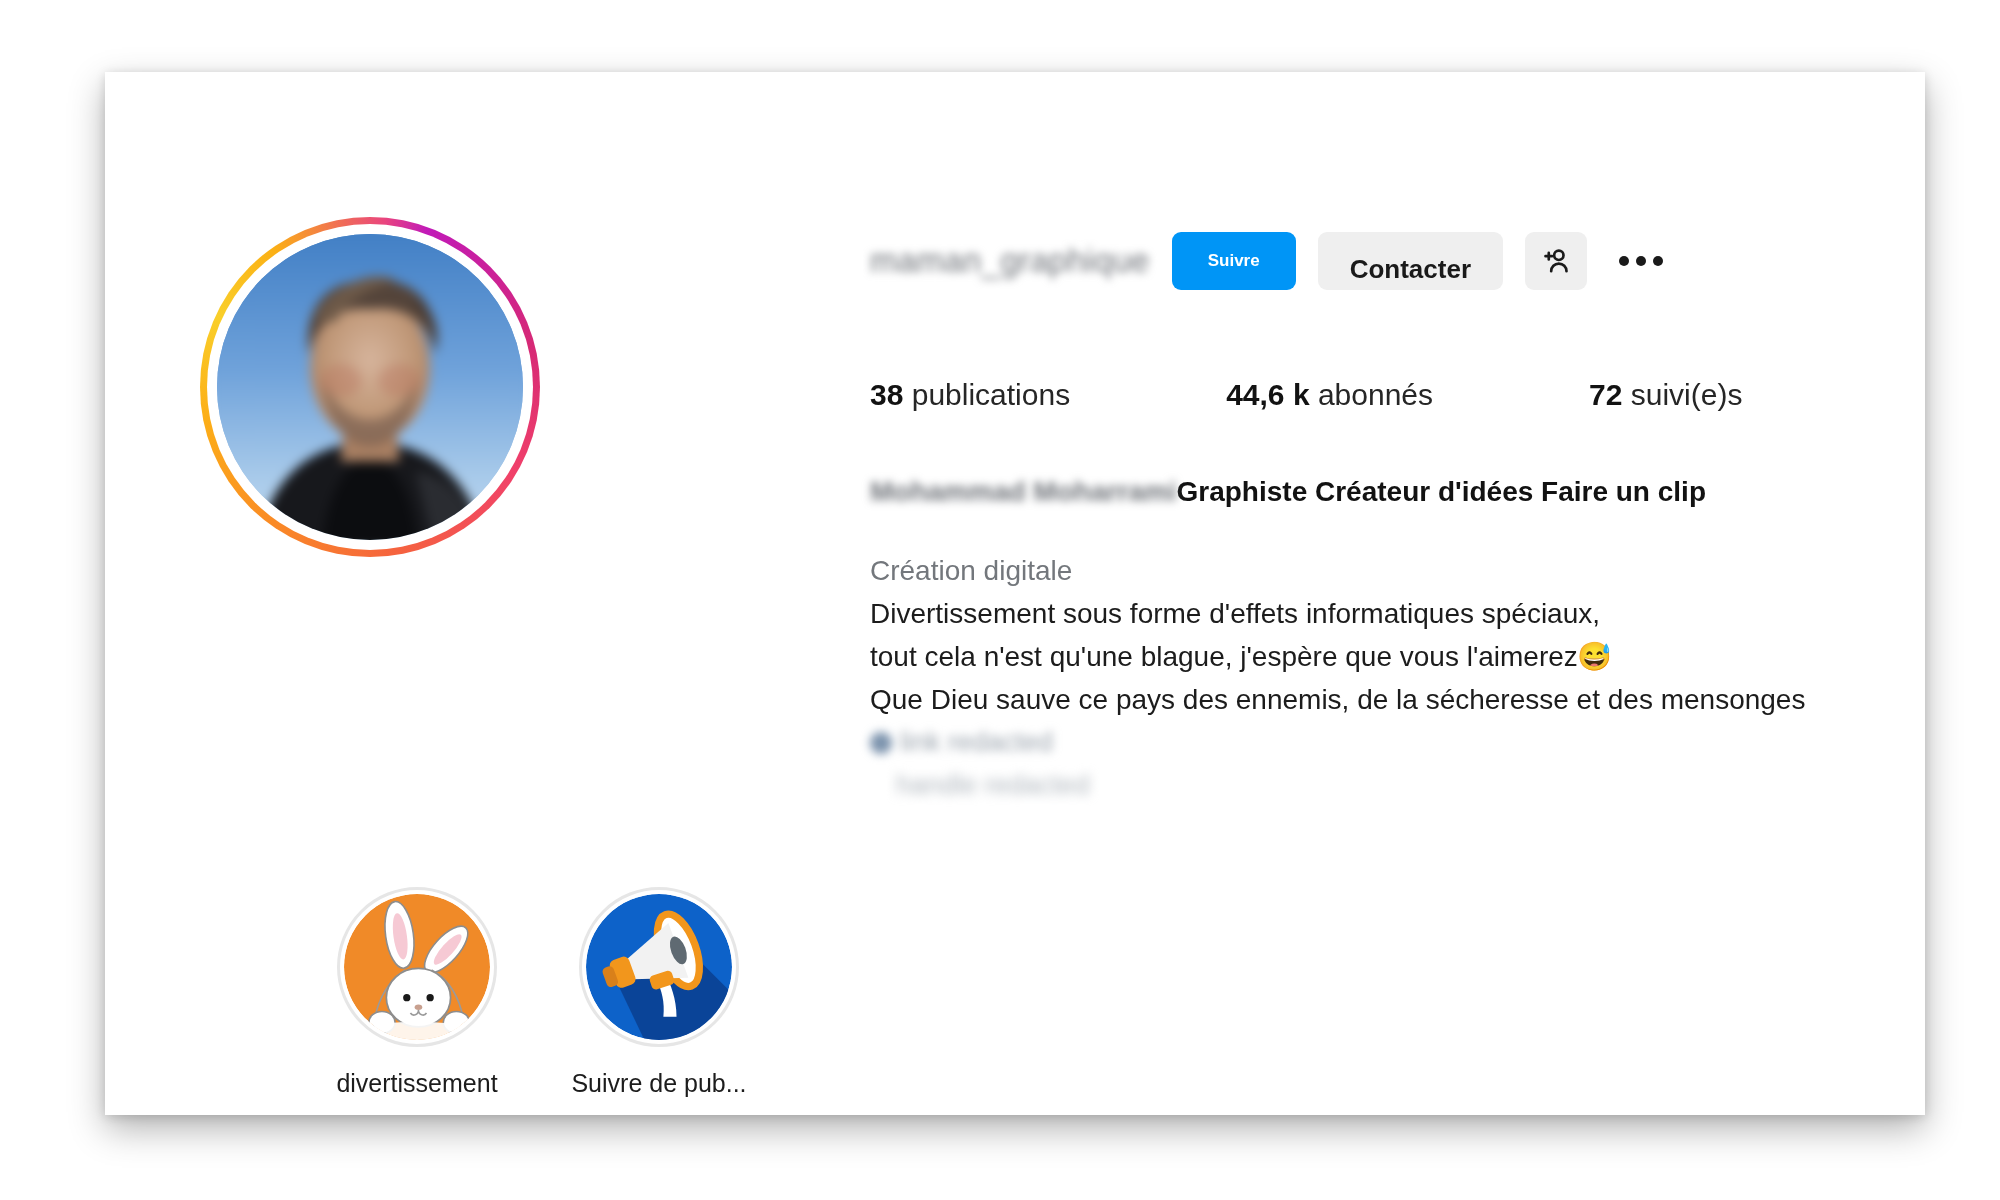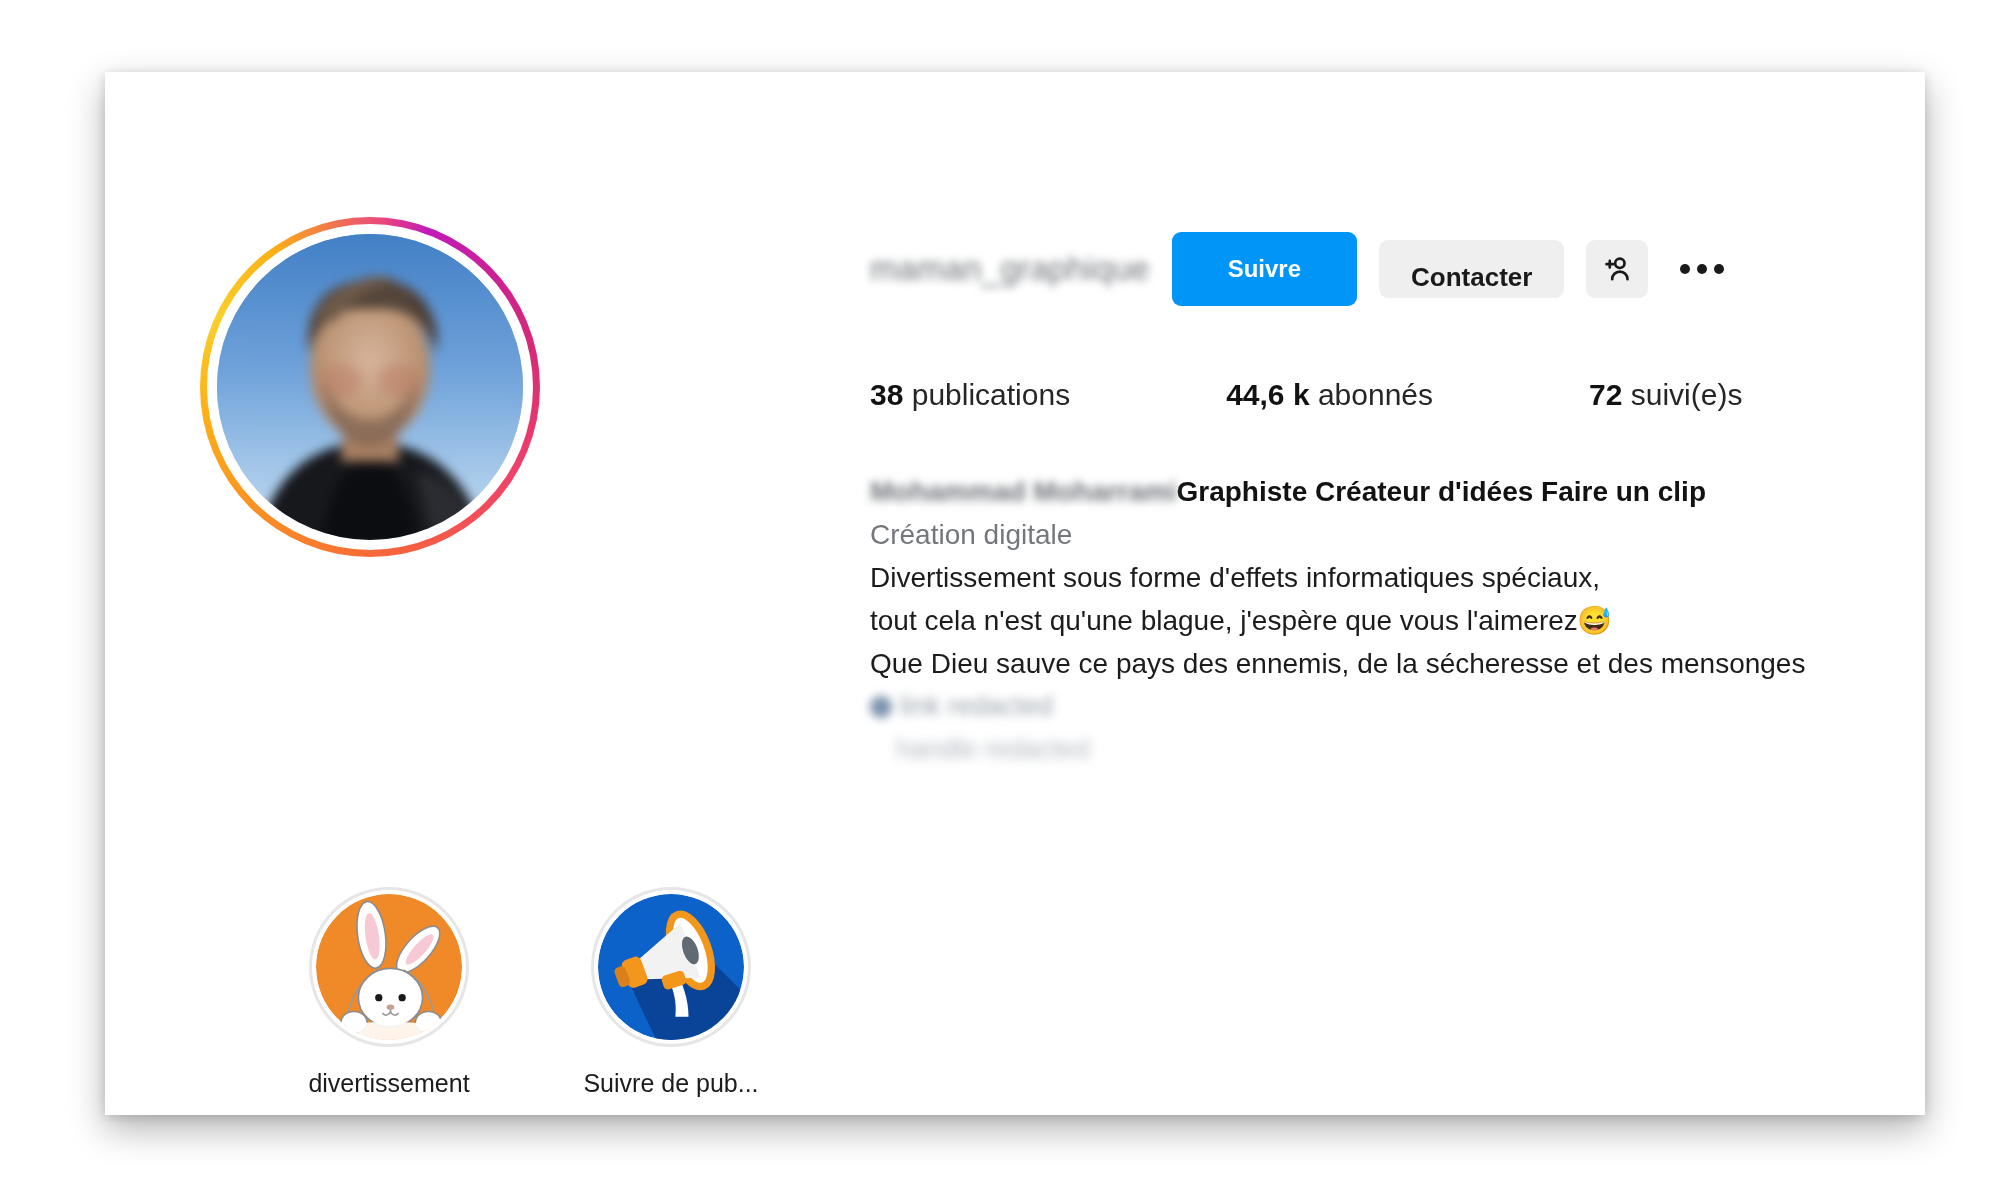--- a/index.html
+++ b/index.html
@@ -97,23 +97,23 @@
     border: none;
     border-radius: 9px;
     font-family: "Liberation Sans", sans-serif;
     font-weight: bold;
     cursor: pointer;
     white-space: nowrap;
   }
   .btn-follow {
     background: #0095f6;
     color: #ffffff;
-    font-size: 24px;
-    padding: 0 56px;
-    height: 74px;
+    font-size: 17px;
+    padding: 0 36px;
+    height: 58px;
     line-height: 58px;
   }
   .btn-contact {
     background: #efefef;
     color: #1a1a1a;
     font-size: 26px;
     padding: 8px 32px;
     height: 58px;
     line-height: 58px;
   }
@@ -166,21 +166,21 @@
     color: #1c1c1c;
   }
   .bio-line { white-space: nowrap; }
   .bio-name-blur {
     font-weight: bold;
     color: #6f7379;
     filter: blur(4.3px);
     user-select: none;
   }
   .bio-title { font-weight: bold; color: #121212; }
-  .bio-sub { color: #73777c; }
+  .bio-sub { color: #73777c; margin-top: 36px; }
   .emoji { font-size: 28px; }
   .blur-line-1 {
     color: #9aa3ad;
     filter: blur(5px);
     user-select: none;
     font-size: 27px;
   }
   .blur-line-2 {
     color: #b0b7be;
     filter: blur(5.5px);
@@ -193,24 +193,24 @@
     width: 22px; height: 22px;
     border-radius: 50%;
     background: #7c93ad;
     vertical-align: -3px;
     margin-right: 8px;
   }
 
   
   .highlights {
     position: absolute;
-    left: 188px;
+    left: 216px;
     top: 815px;
     display: flex;
-    gap: 90px;
+    gap: 50px;
     justify-content: space-between;
   }
   .highlight { width: 192px; display: flex; flex-direction: column; align-items: center; cursor: pointer; }
   .hl-circle {
     width: 160px; height: 160px;
     border-radius: 50%;
     border: 3px solid #e6e6e6;
     background: #ffffff;
     padding: 4px;
     box-sizing: border-box;

